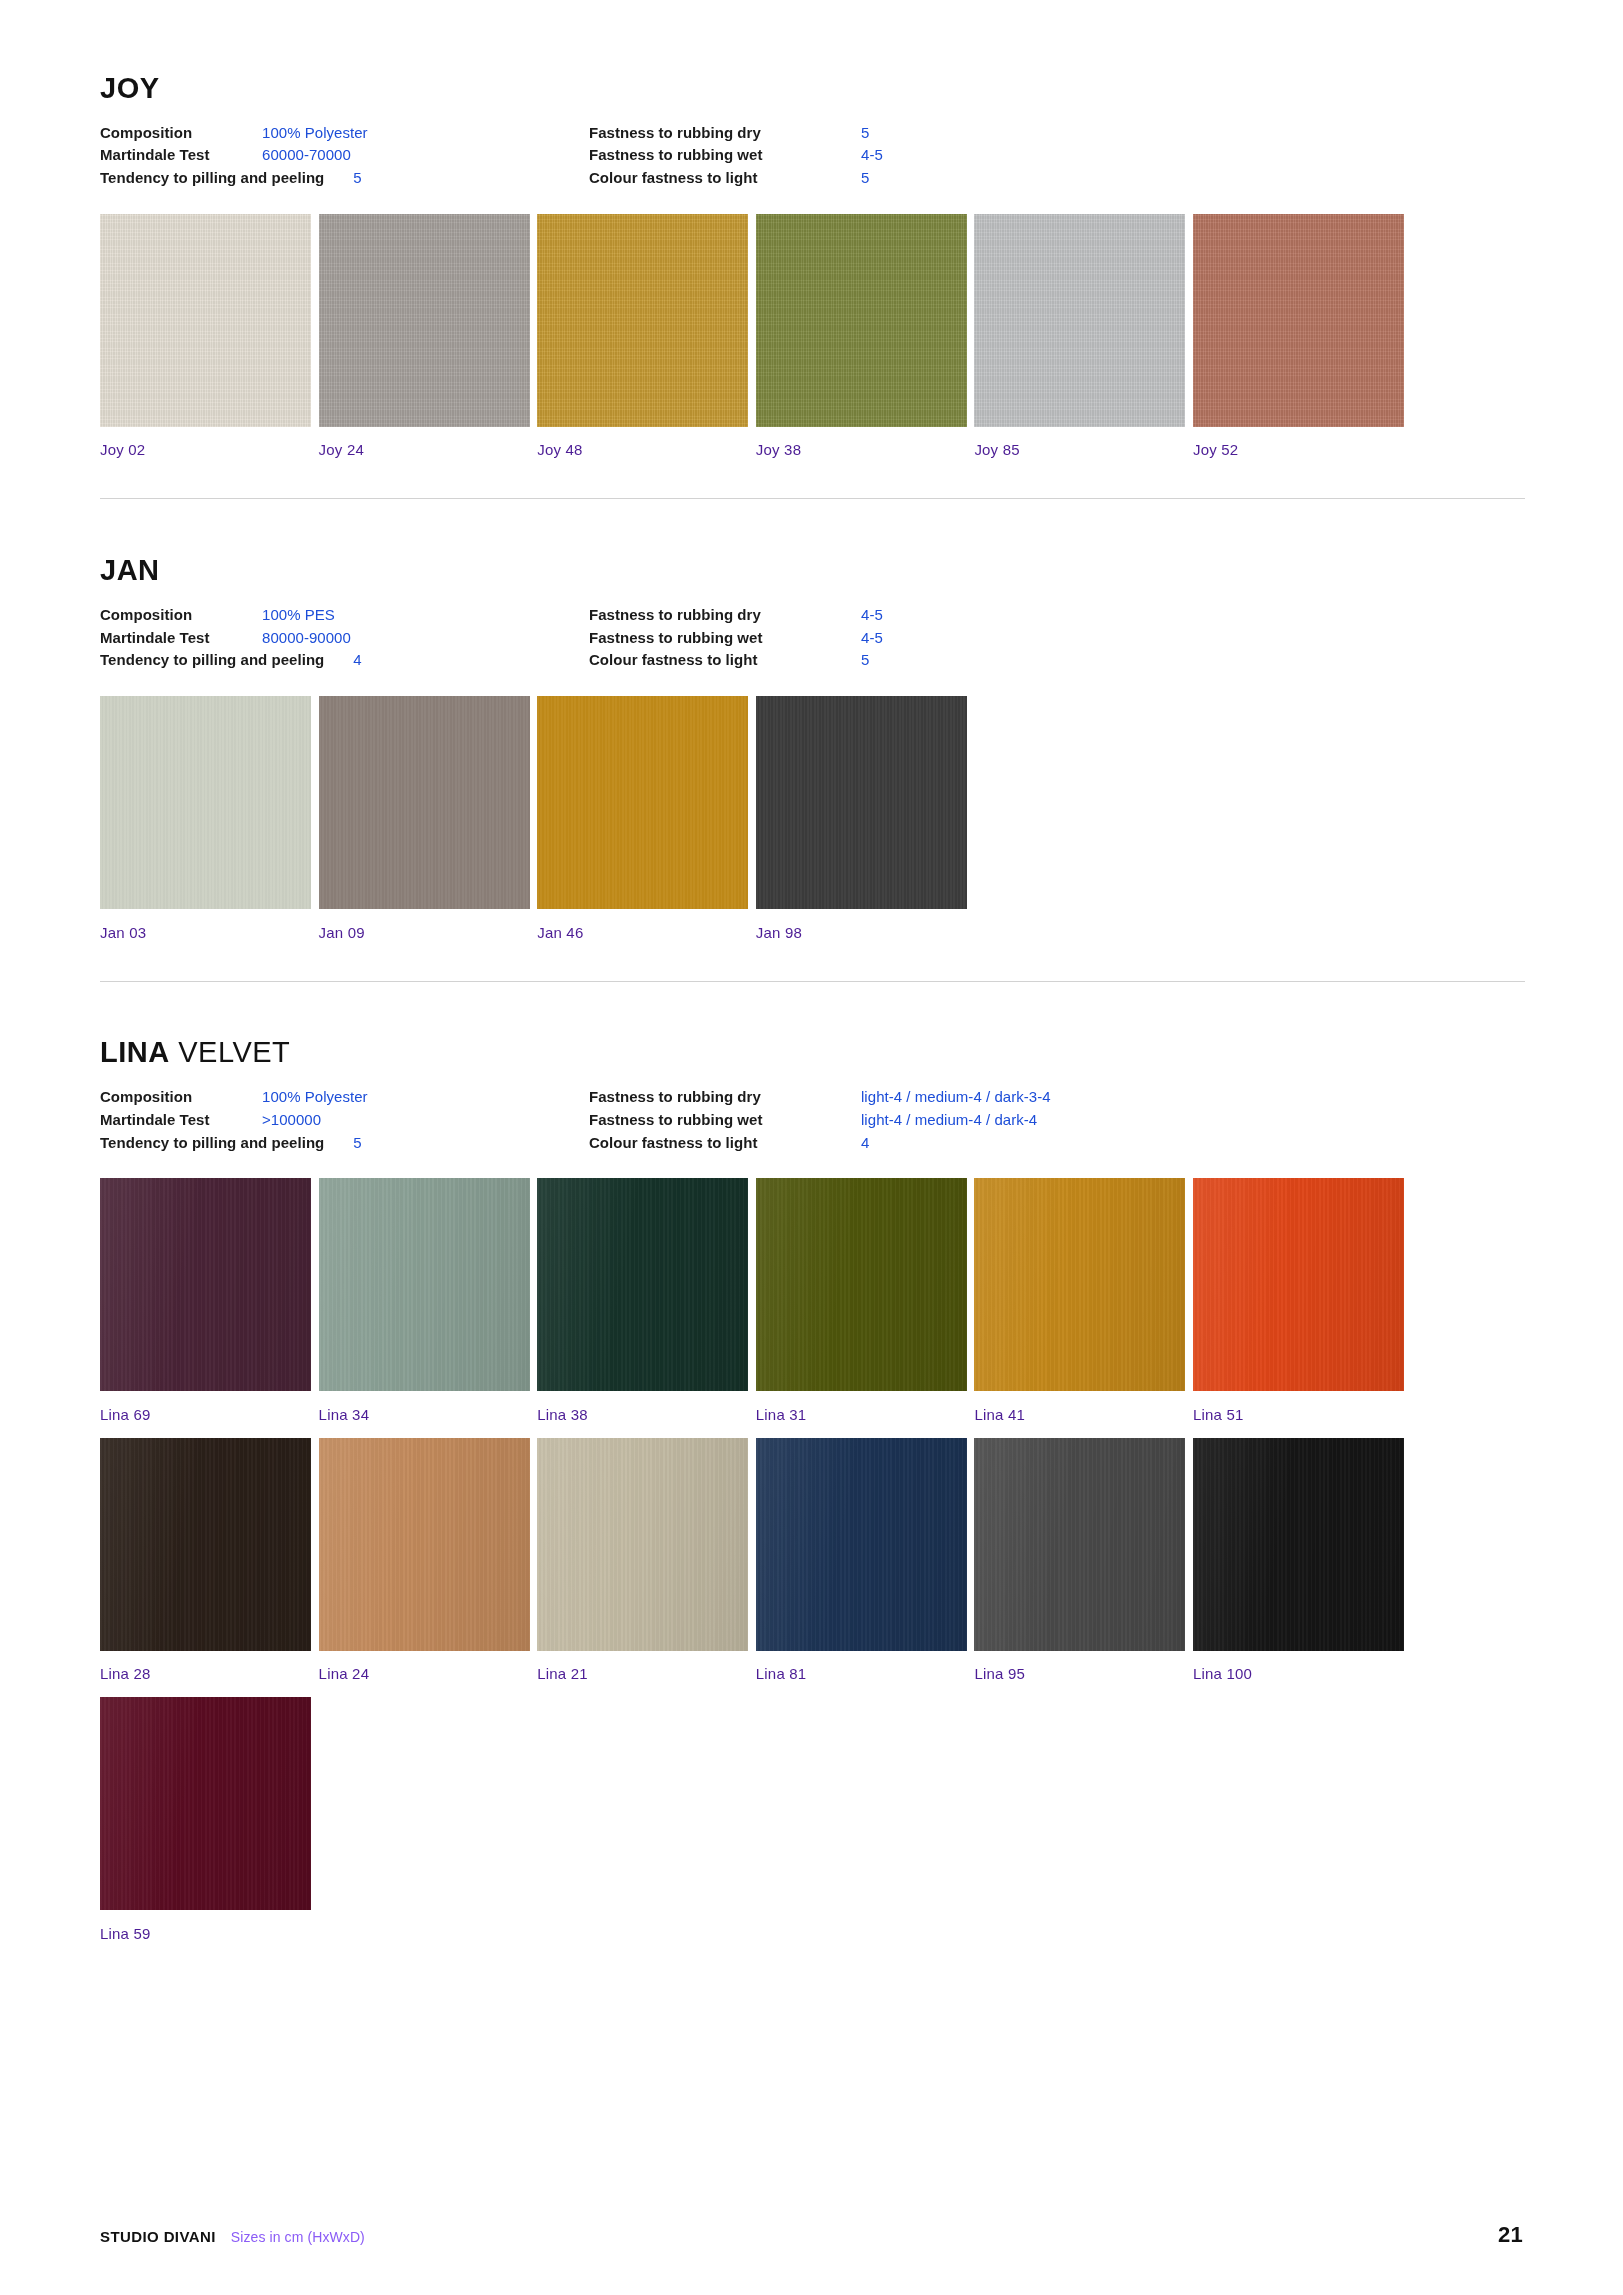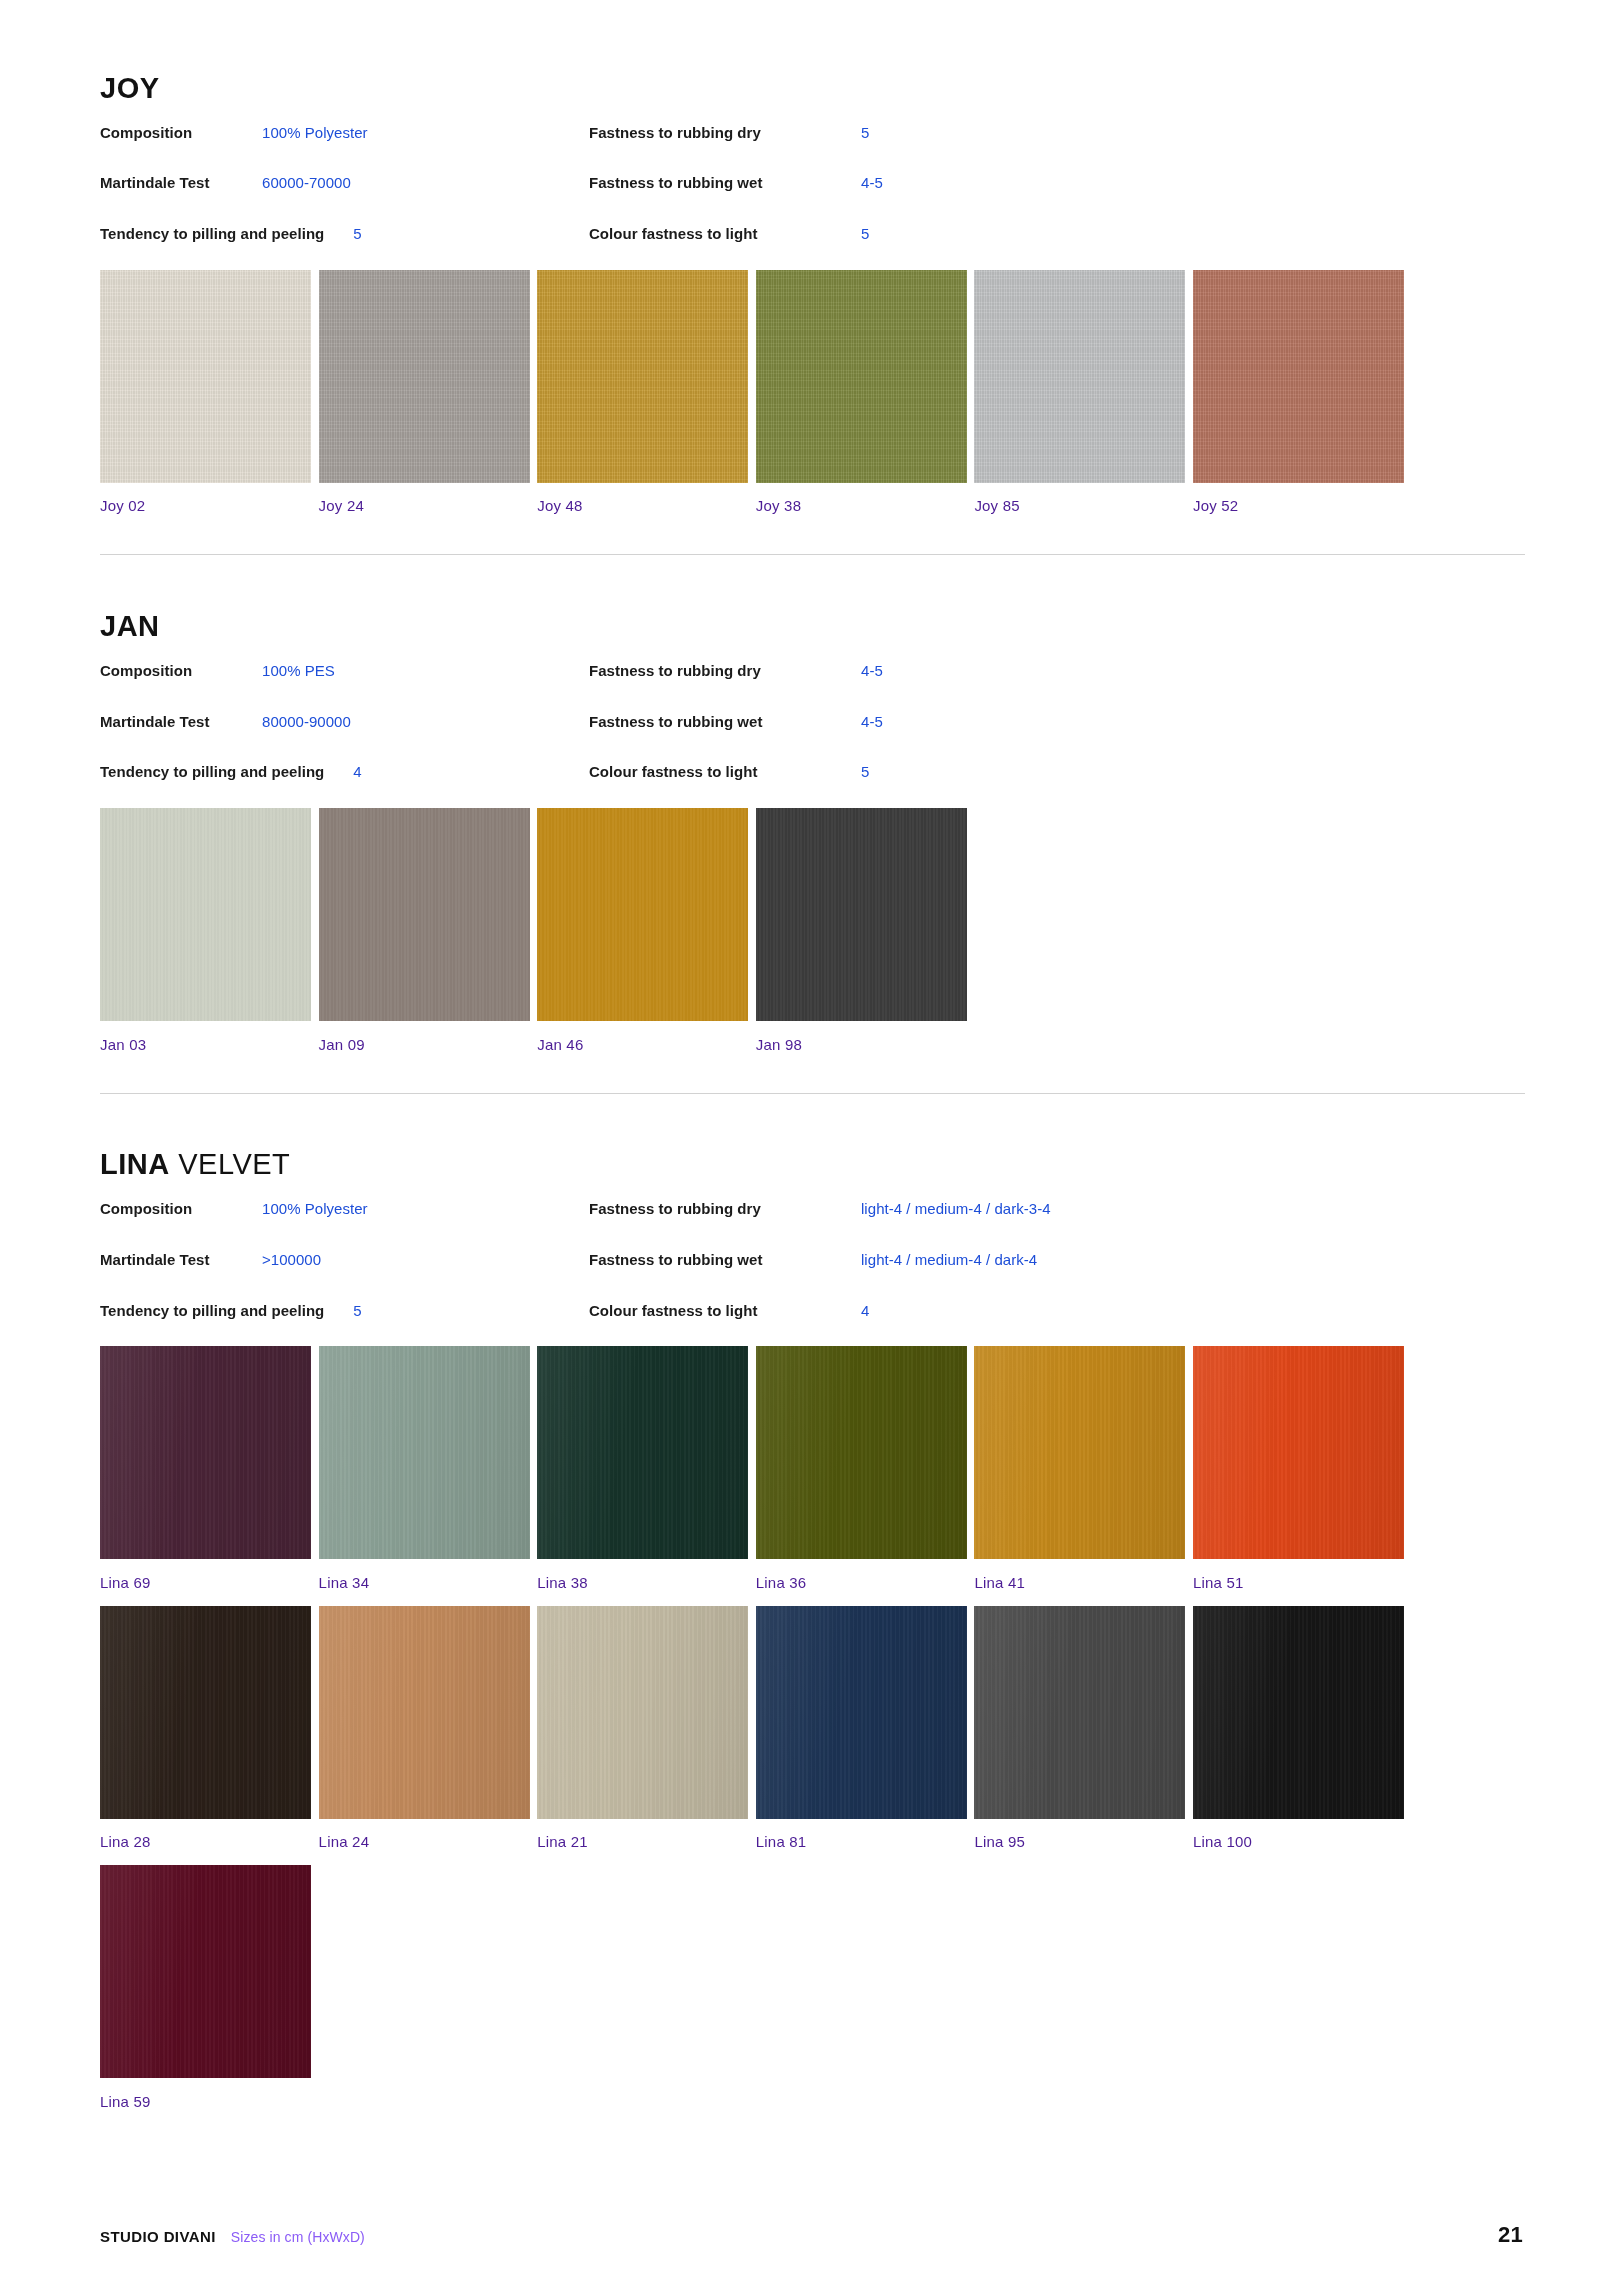--- a/index.html
+++ b/index.html
@@ -52,21 +52,20 @@
 
   
   .specs {
     display: flex;
     align-items: flex-start;
     margin-bottom: 24px;
   }
   .spec-col {
     display: flex;
     flex-direction: column;
-    gap: 28px;
   }
   .spec-col.left  { width: 489px; }
   .spec-col.right { width: 761px; }
 
   .spec-row {
     display: flex;
     align-items: baseline;
     line-height: 1.52;
     white-space: nowrap;
   }
@@ -380,21 +379,21 @@
           <div class="swatch-cell">
             <div class="swatch-chip" style="background: rgb(22, 51, 42);">
               <div class="tex velvet"></div>
             </div>
             <div class="swatch-label">Lina 38</div>
           </div>
           <div class="swatch-cell">
             <div class="swatch-chip" style="background: rgb(79, 86, 12);">
               <div class="tex velvet"></div>
             </div>
-            <div class="swatch-label">Lina 36</div>
+            <div class="swatch-label">Lina 31</div>
           </div>
           <div class="swatch-cell">
             <div class="swatch-chip" style="background: rgb(195, 136, 26);">
               <div class="tex velvet"></div>
             </div>
             <div class="swatch-label">Lina 41</div>
           </div>
           <div class="swatch-cell">
             <div class="swatch-chip" style="background: rgb(223, 70, 24);">
               <div class="tex velvet"></div>

